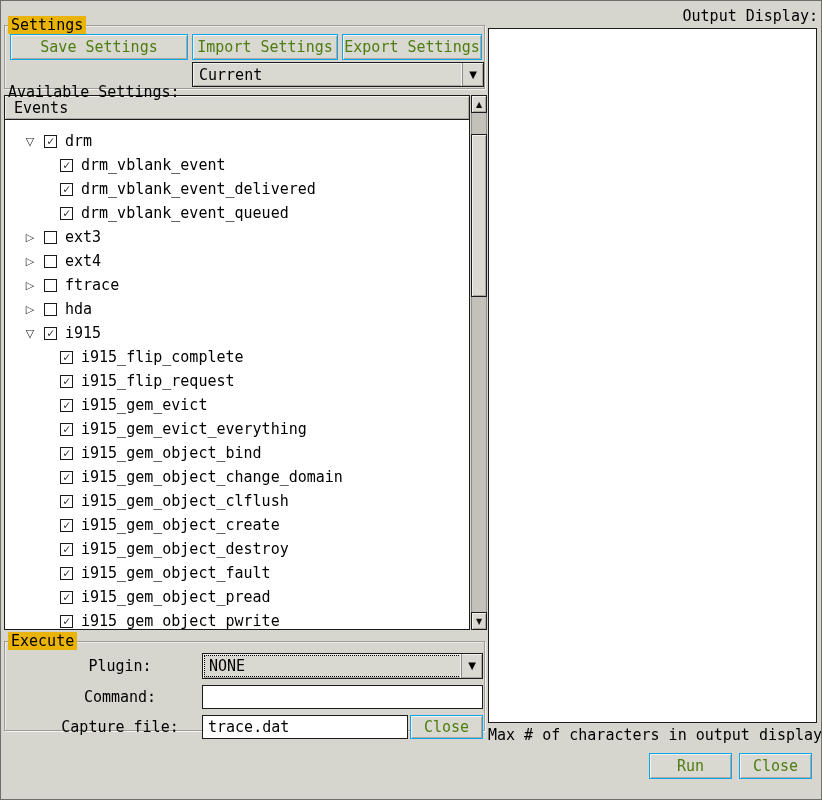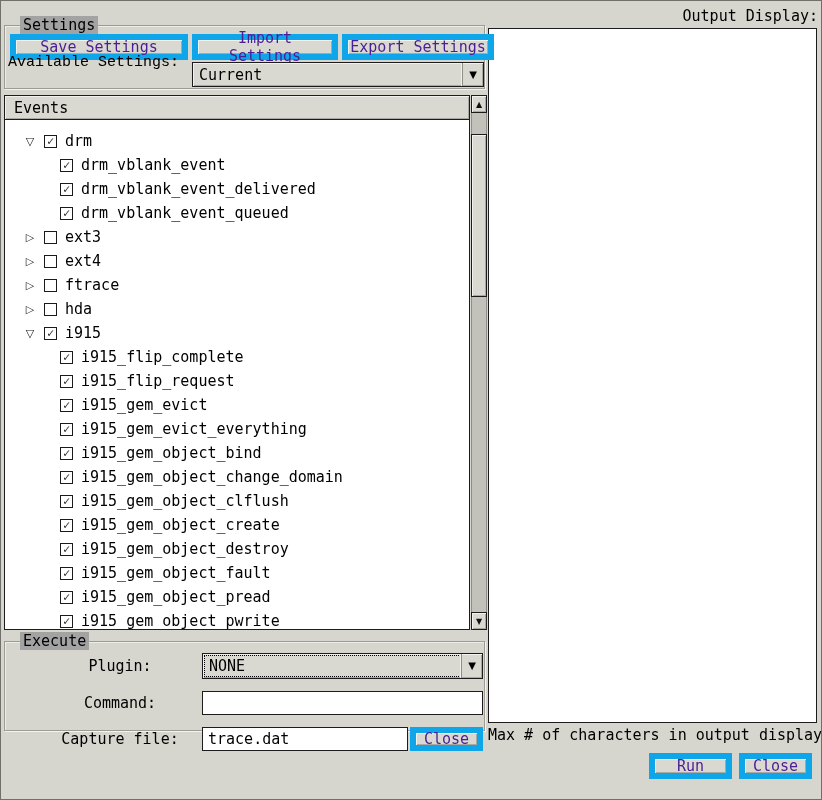--- a/index.html
+++ b/index.html
@@ -18,36 +18,36 @@
   .left-col { width:487px; flex:none; }
   .right-col { flex:1; min-width:0; display:flex; flex-direction:column; }
 
   
   .frame {
     position:relative; margin:0 3px; box-sizing:border-box;
     border:1px solid #9c9c94;
     box-shadow:inset 1px 1px 0 rgba(255,255,255,.55), 1px 1px 0 rgba(255,255,255,.7);
   }
   .frame-label {
-    position:absolute; top:-10px; left:15px; background:#a3a3a3; padding:0 3px; line-height:18px;
+    position:absolute; top:-10px; left:3px; background:#eab308; padding:0 3px; line-height:18px;
   }
 
   
   .gbtn {
-    box-sizing:border-box; height:26px; background:#d9d9d1; border:6px solid #0ea5e9;
-    box-shadow:inset 1px 1px 0 #f1f1ed, inset -1px -1px 0 #a9a9a1;
-    font-family:"DejaVu Sans Mono", monospace; font-size:15px; color:#4c1d95;
+    box-sizing:border-box; height:26px; background:#d9d9d1; border:1px solid #0ea5e9;
+    box-shadow:inset 1px 1px 0 #f1f1ed, inset -1px -1px 0 #a9a9a1;
+    font-family:"DejaVu Sans Mono", monospace; font-size:15px; color:#4d7c0f;
     display:flex; align-items:center; justify-content:center; padding:0;
   }
 
   
   .settings-frame { margin-top:24px; height:64px; }
   .btn-row { position:absolute; top:8px; left:5px; display:flex; gap:4px; }
-  .btn-save{width:178px} .btn-import{width:146px} .btn-export{width:152px}
-  .avail-label { position:absolute; top:28px; left:3px;font-family:Liberation Mono, monospace; }
+  .btn-save{width:178px} .btn-import{width:146px} .btn-export{width:140px}
+  .avail-label { position:absolute; top:57px; left:3px; }
   .combo {
     box-sizing:border-box; background:#d9d9d1; border:1px solid #1c1c1c;
     box-shadow:inset 1px 1px 0 #f1f1ed, inset -1px -1px 0 #a9a9a1;
     display:flex; align-items:stretch;
   }
   .avail-combo { position:absolute; top:36px; left:187px; right:0; height:25px; }
   .combo-text { flex:1; display:flex; align-items:center; padding-left:6px; white-space:nowrap; overflow:hidden; }
   .combo-arrow-box {
     width:20px; flex:none; border-left:1px solid #8e8e86; box-shadow:-1px 0 0 #f1f1ed;
     display:flex; align-items:center; justify-content:center;
@@ -92,21 +92,21 @@
   }
   .sb-trough { flex:1; position:relative; background:#c2c2ba; border-left:1px solid #8e8e86; border-right:1px solid #8e8e86; }
   .sb-thumb {
     position:absolute; left:-1px; right:-1px; top:21px; height:163px; box-sizing:border-box;
     background:#d9d9d1; border:1px solid #1c1c1c;
     box-shadow:inset 1px 1px 0 #f1f1ed, inset -1px -1px 0 #a9a9a1;
   }
 
   
   .execute-frame { margin-top:11px; height:90px;padding-left:33px; }
-  .exec-grid { display:grid; grid-template-columns:164px 1fr; row-gap:12px; padding:11px 1px 0 0; align-items:center; }
+  .exec-grid { display:grid; grid-template-columns:164px 1fr; row-gap:6px; padding:11px 1px 0 0; align-items:center; }
   .exec-label { text-align:center; white-space:nowrap; }
   .plugin-combo { height:26px; }
   .plugin-combo .combo-text { border:1px dotted #000; margin:1px 0 1px 1px; padding-left:4px; }
   .text-input {
     box-sizing:border-box; height:24px; width:100%; border:1px solid #1c1c1c; background:#fff;
     font-family:"DejaVu Sans Mono", monospace; font-size:15px; color:#000; padding:0 5px; outline:none;
   }
   .outfile-row { display:flex; }
   .outfile-input { width:206px; flex:none; }
   .browse-btn { flex:1; margin-left:2px; height:24px; }

